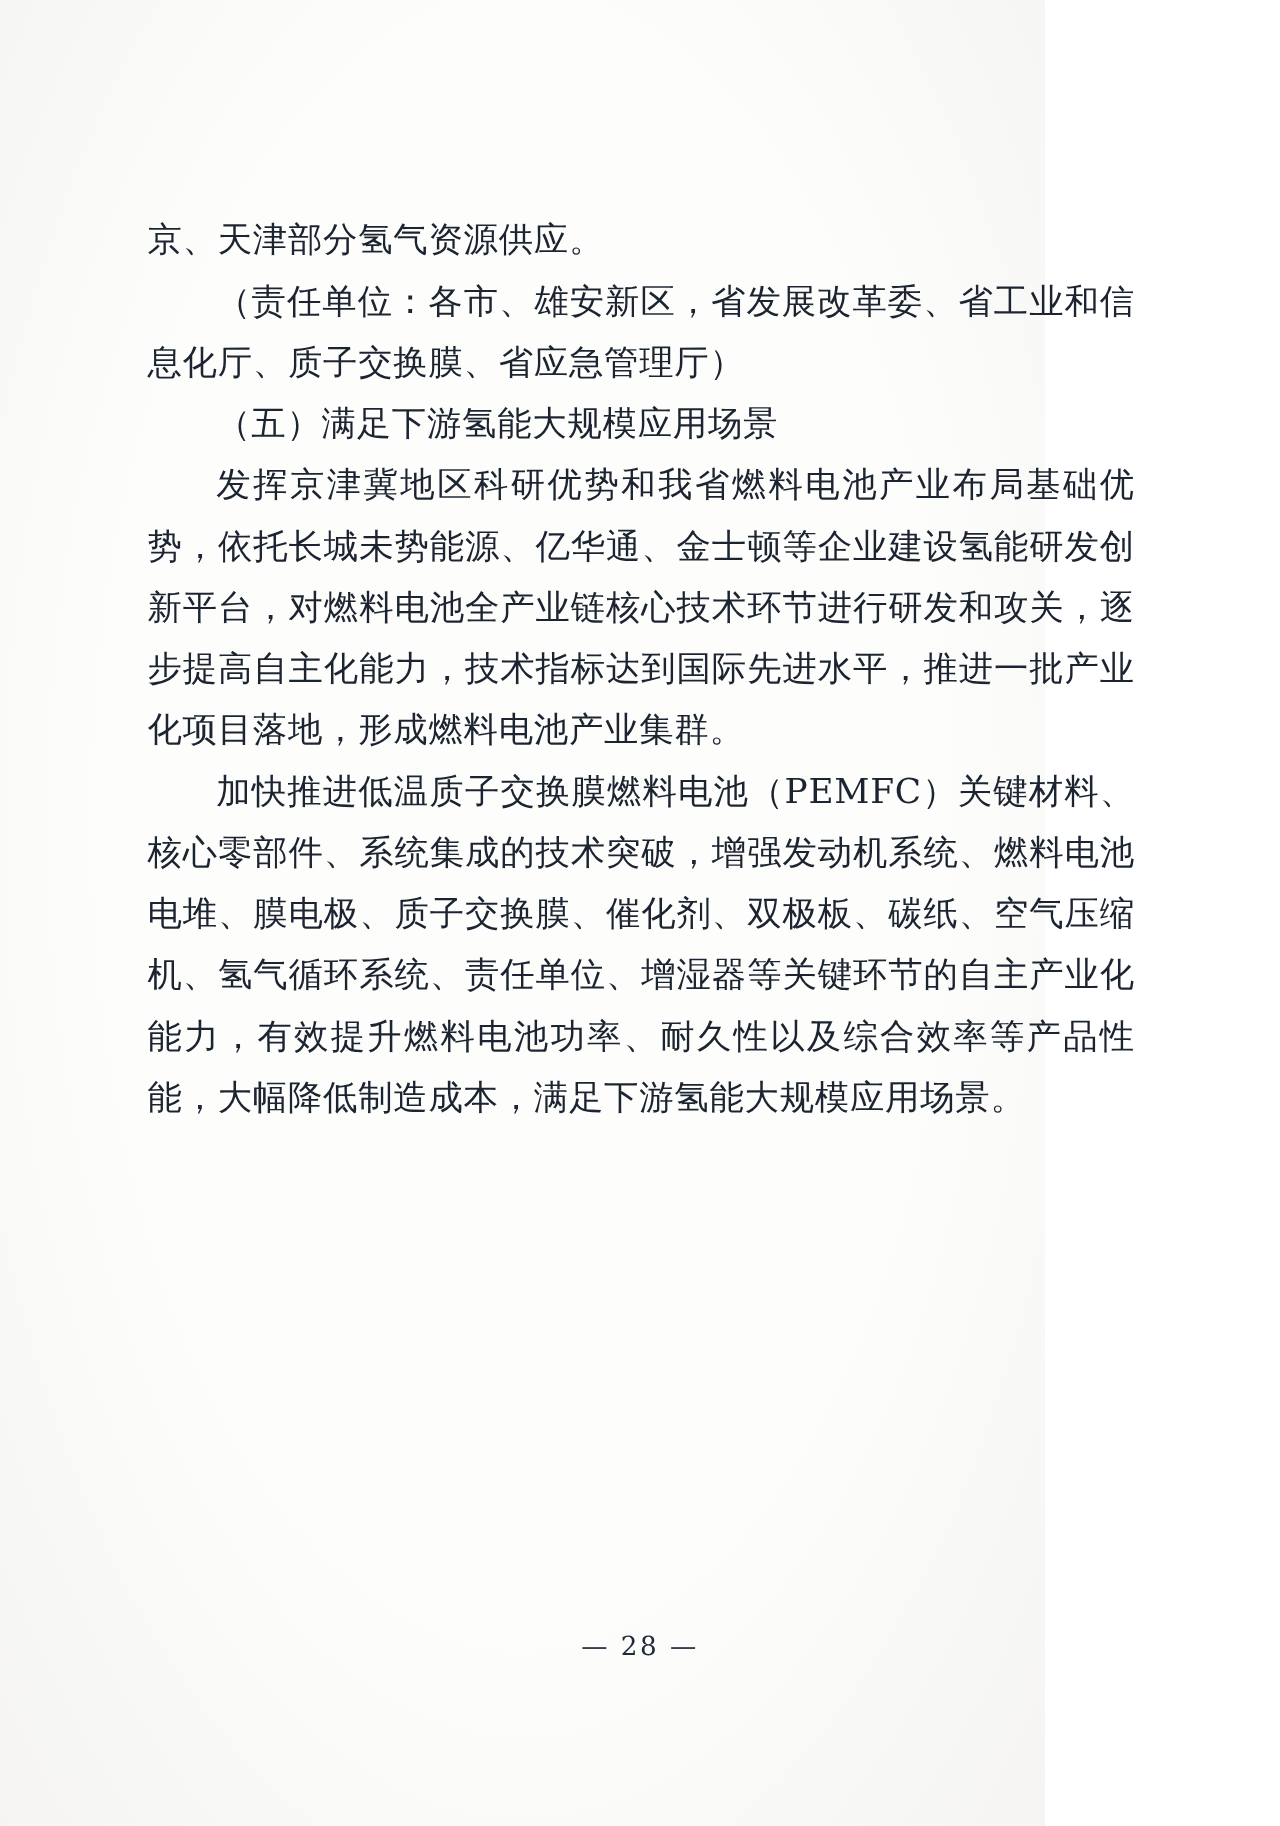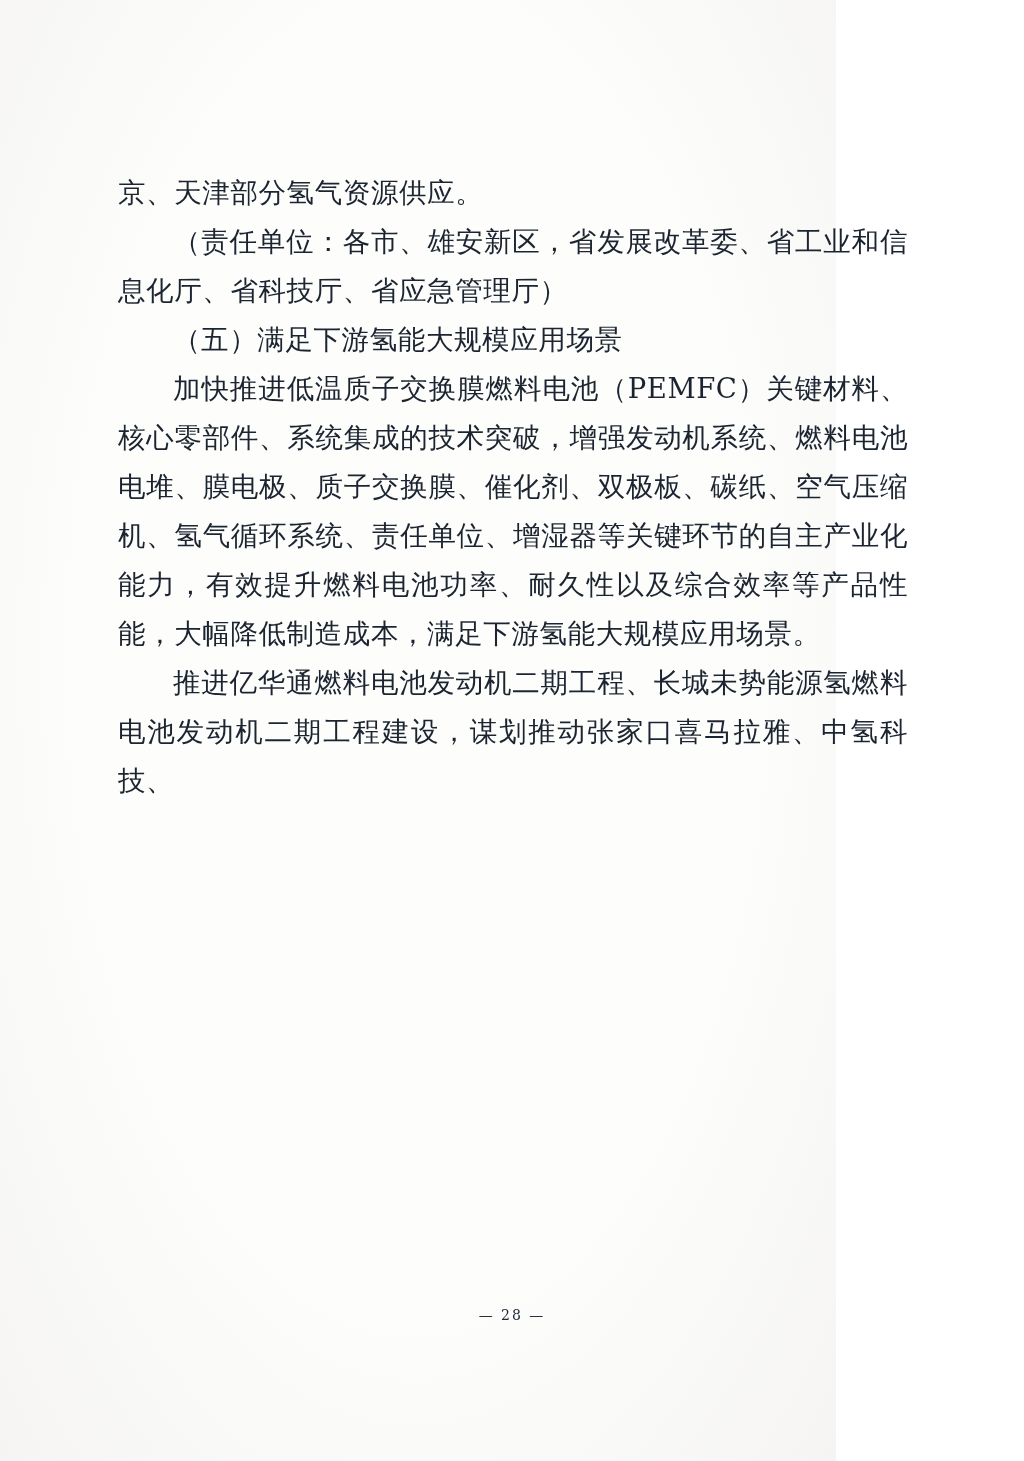--- a/index.html
+++ b/index.html
@@ -49,36 +49,36 @@
   }
   .footer {
     position: absolute;
     left: 0;
     top: 1305px;
     width: 1024px;
     text-align: center;
   }
   .page-num {
     display: inline-block;
-    font-size: 14px;
+    font-size: 21px;
     color: #20293a;
     letter-spacing: 2px;
     font-family: "DejaVu Serif", "Liberation Serif", serif;
   }
 </style>
 </head>
 <body>
 
 <div class="page">
   <div class="paper-tint"></div>
 
   <div class="content">
     <p>京、天津部分氢气资源供应。</p>
-    <p class="indent">（责任单位：各市、雄安新区，省发展改革委、省工业和信息化厅、省科技厅、省应急管理厅）</p>
+    <p class="indent">（责任单位：各市、雄安新区，省发展改革委、省工业和信息化厅、质子交换膜、省应急管理厅）</p>
     <p class="indent">（五）满足下游氢能大规模应用场景</p>
+    <p class="indent">发挥京津冀地区科研优势和我省燃料电池产业布局基础优势，依托长城未势能源、亿华通、金士顿等企业建设氢能研发创新平台，对燃料电池全产业链核心技术环节进行研发和攻关，逐步提高自主化能力，技术指标达到国际先进水平，推进一批产业化项目落地，形成燃料电池产业集群。</p>
     <p class="indent">加快推进低温质子交换膜燃料电池（PEMFC）关键材料、核心零部件、系统集成的技术突破，增强发动机系统、燃料电池电堆、膜电极、质子交换膜、催化剂、双极板、碳纸、空气压缩机、氢气循环系统、责任单位、增湿器等关键环节的自主产业化能力，有效提升燃料电池功率、耐久性以及综合效率等产品性能，大幅降低制造成本，满足下游氢能大规模应用场景。</p>
-    <p class="indent">推进亿华通燃料电池发动机二期工程、长城未势能源氢燃料电池发动机二期工程建设，谋划推动张家口喜马拉雅、中氢科技、</p>
   </div>
 
   <div class="footer">
     <span class="page-num">— 28 —</span>
   </div>
 </div>
 
 </body></html>

